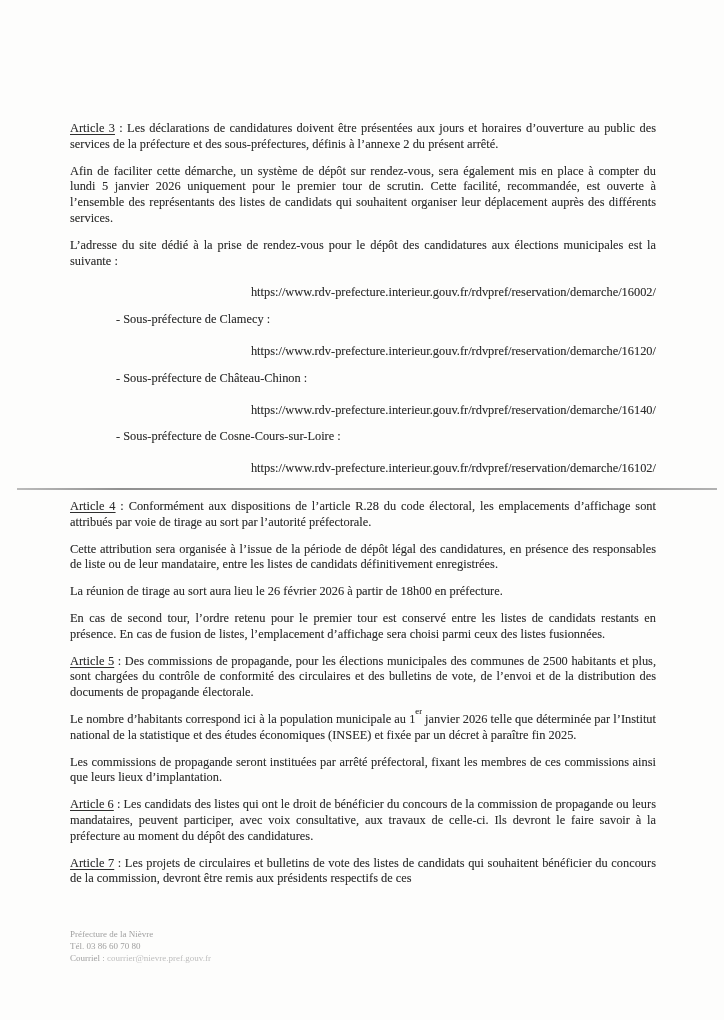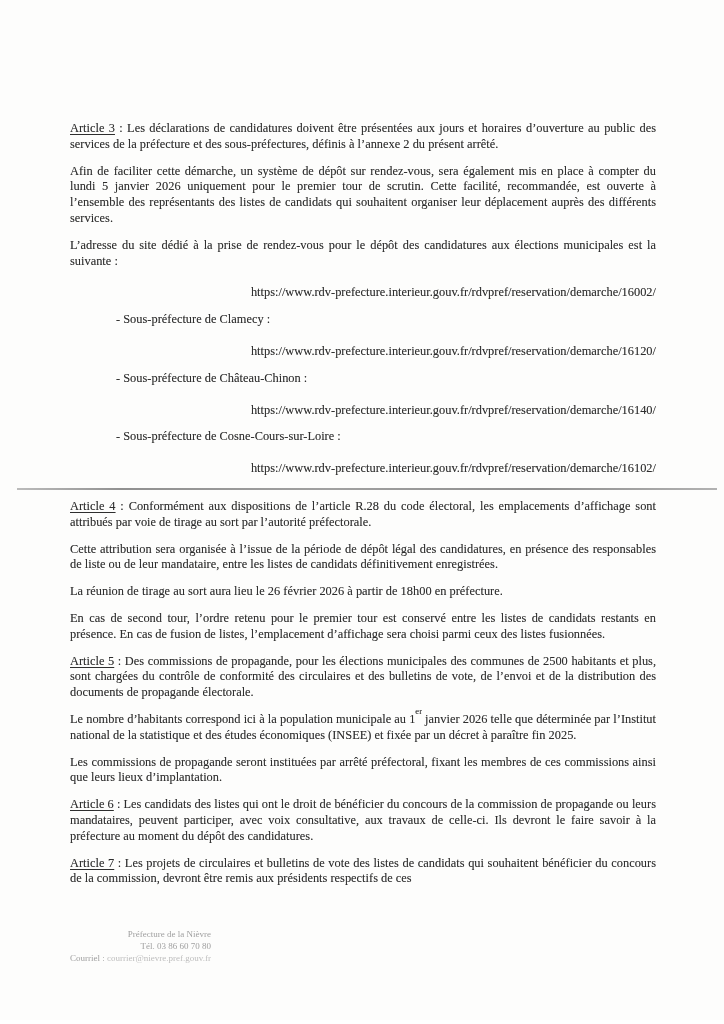--- a/index.html
+++ b/index.html
@@ -56,21 +56,21 @@
     position: relative;
     top: -4px;
   }
   .footer {
     position: absolute;
     left: 70px;
     top: 929px;
     font-size: 9px;
     line-height: 11.8px;
     color: #9f9f9f;
-    text-align: right;
+    text-align: left;
   }
   .footer .line { margin: 0; }
   .footer .light { color: #bdbdbd; }
 </style>
 </head>
 <body>
 
 <div class="page">
   <div class="content">
       <p class="article"><span class="u">Article 3</span><span> : Les déclarations de candidatures doivent être présentées aux jours et horaires d’ouverture au public des services de la préfecture et des sous-préfectures, définis à l’annexe 2 du présent arrêté.</span></p>

